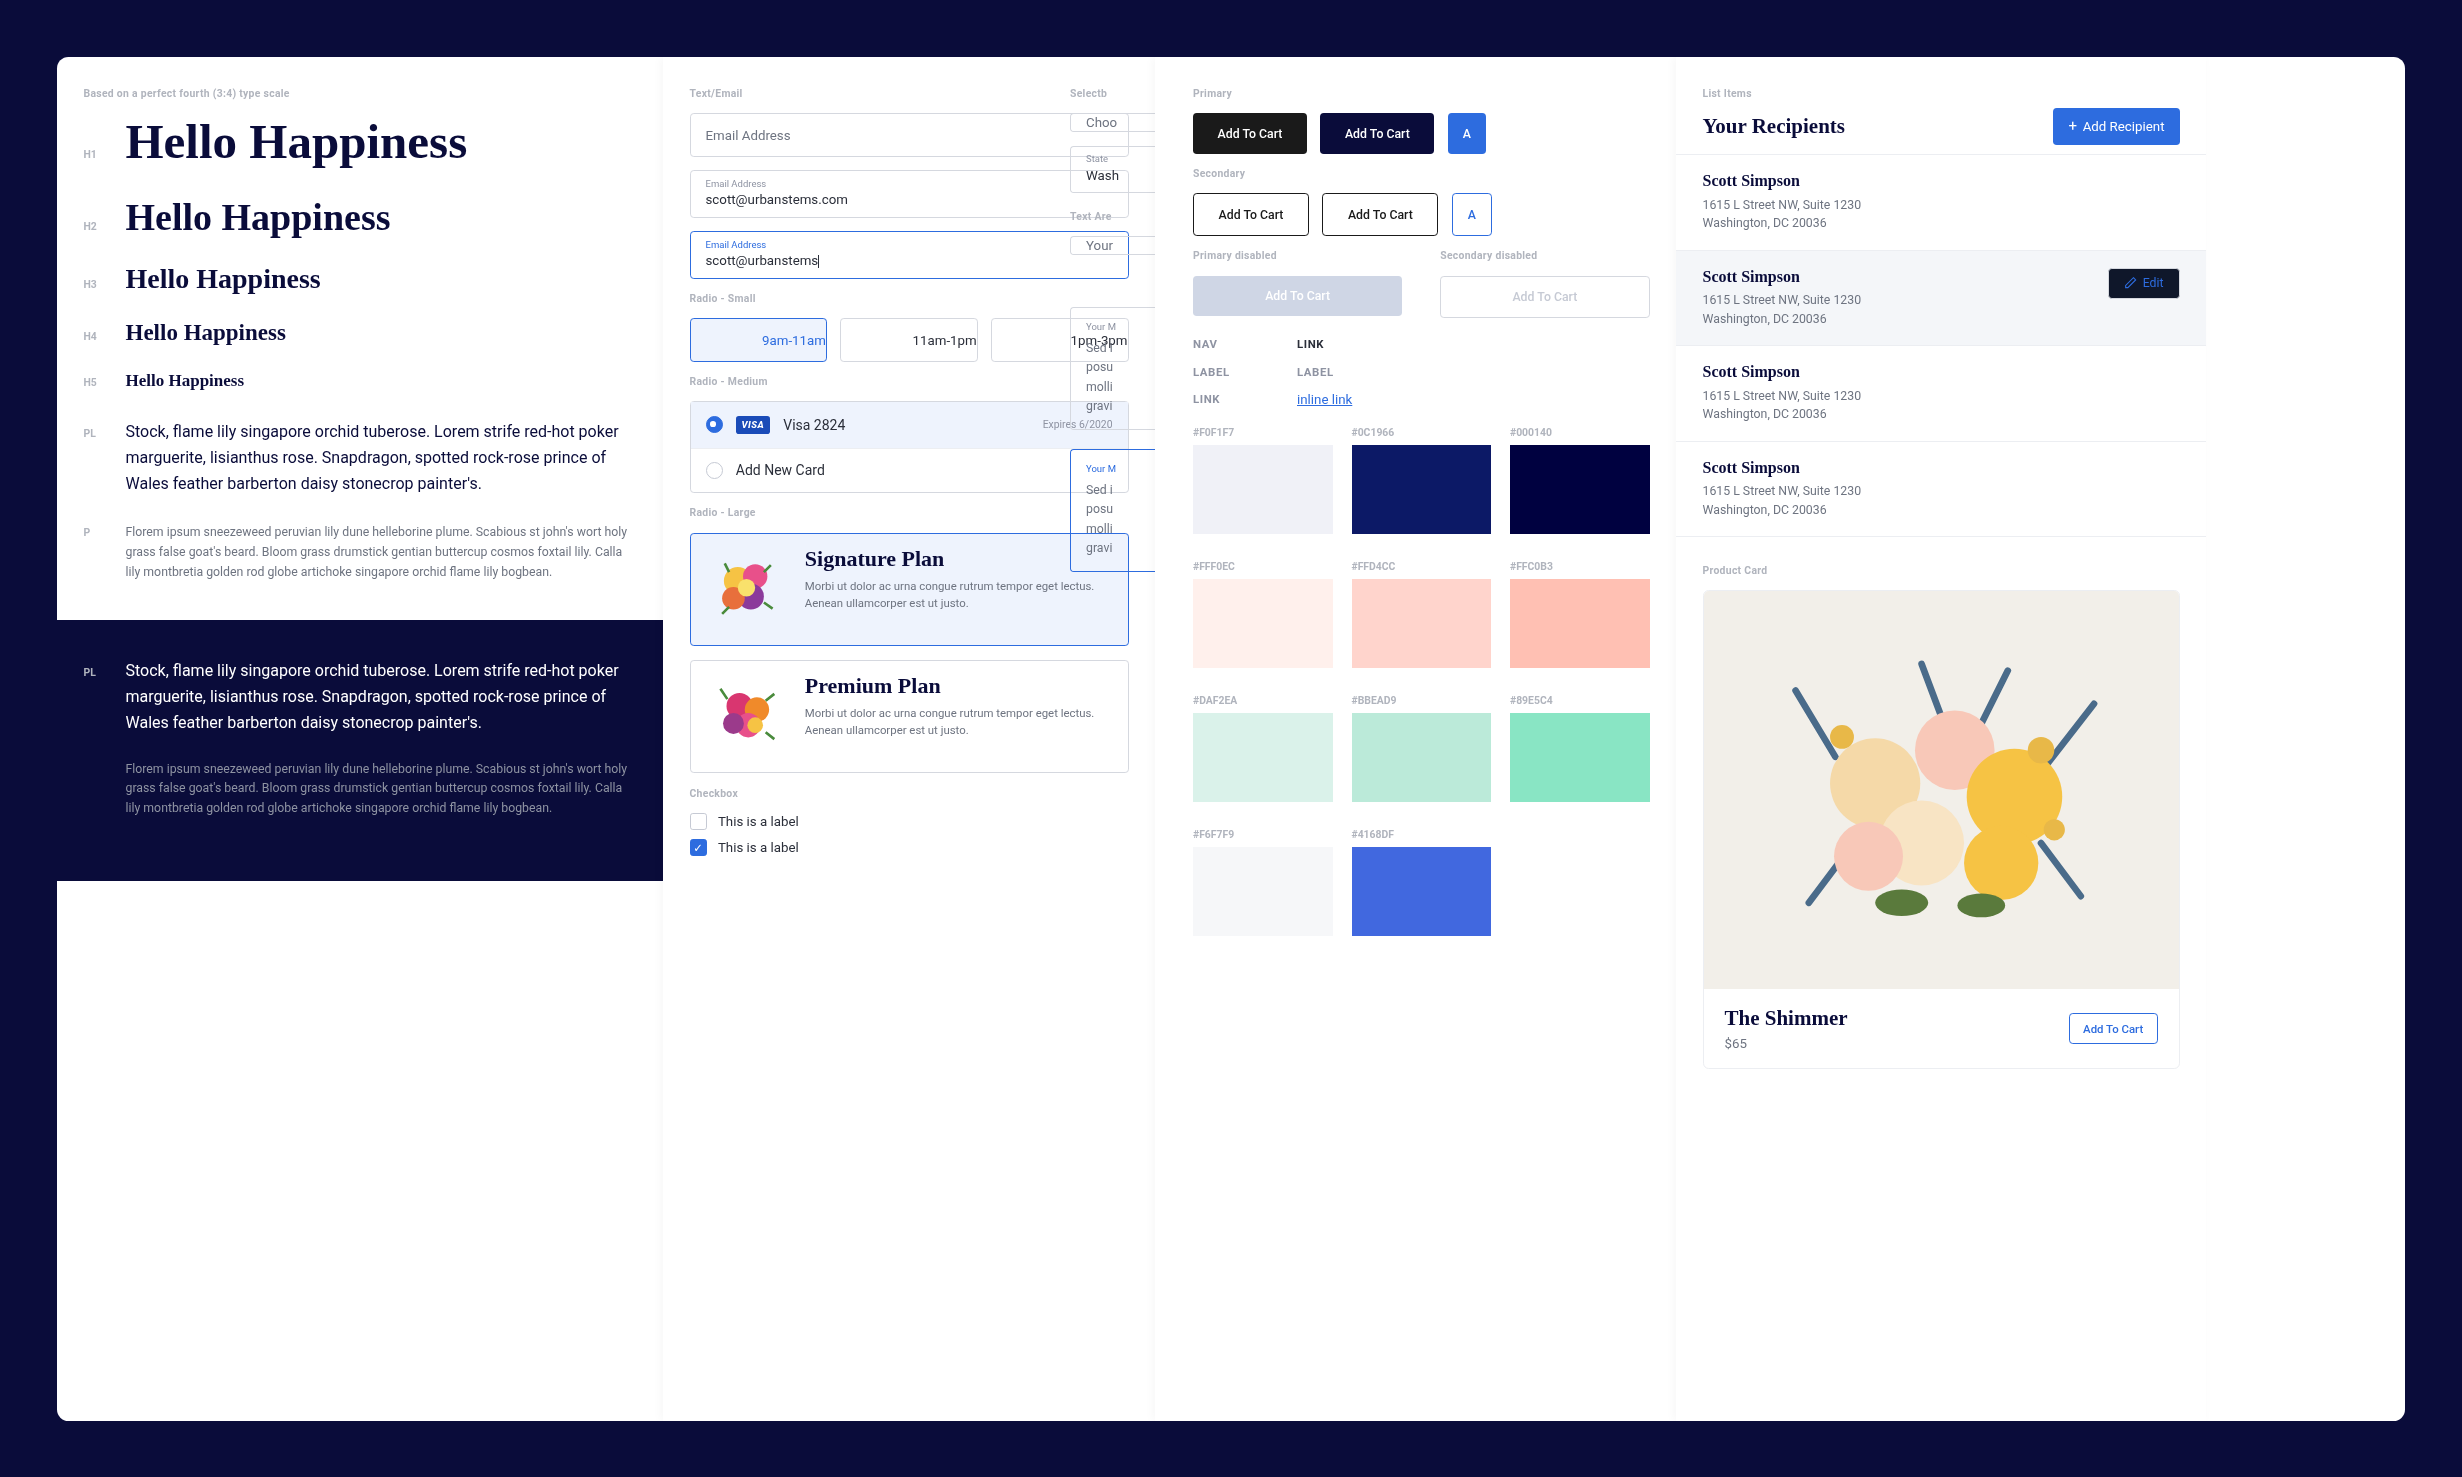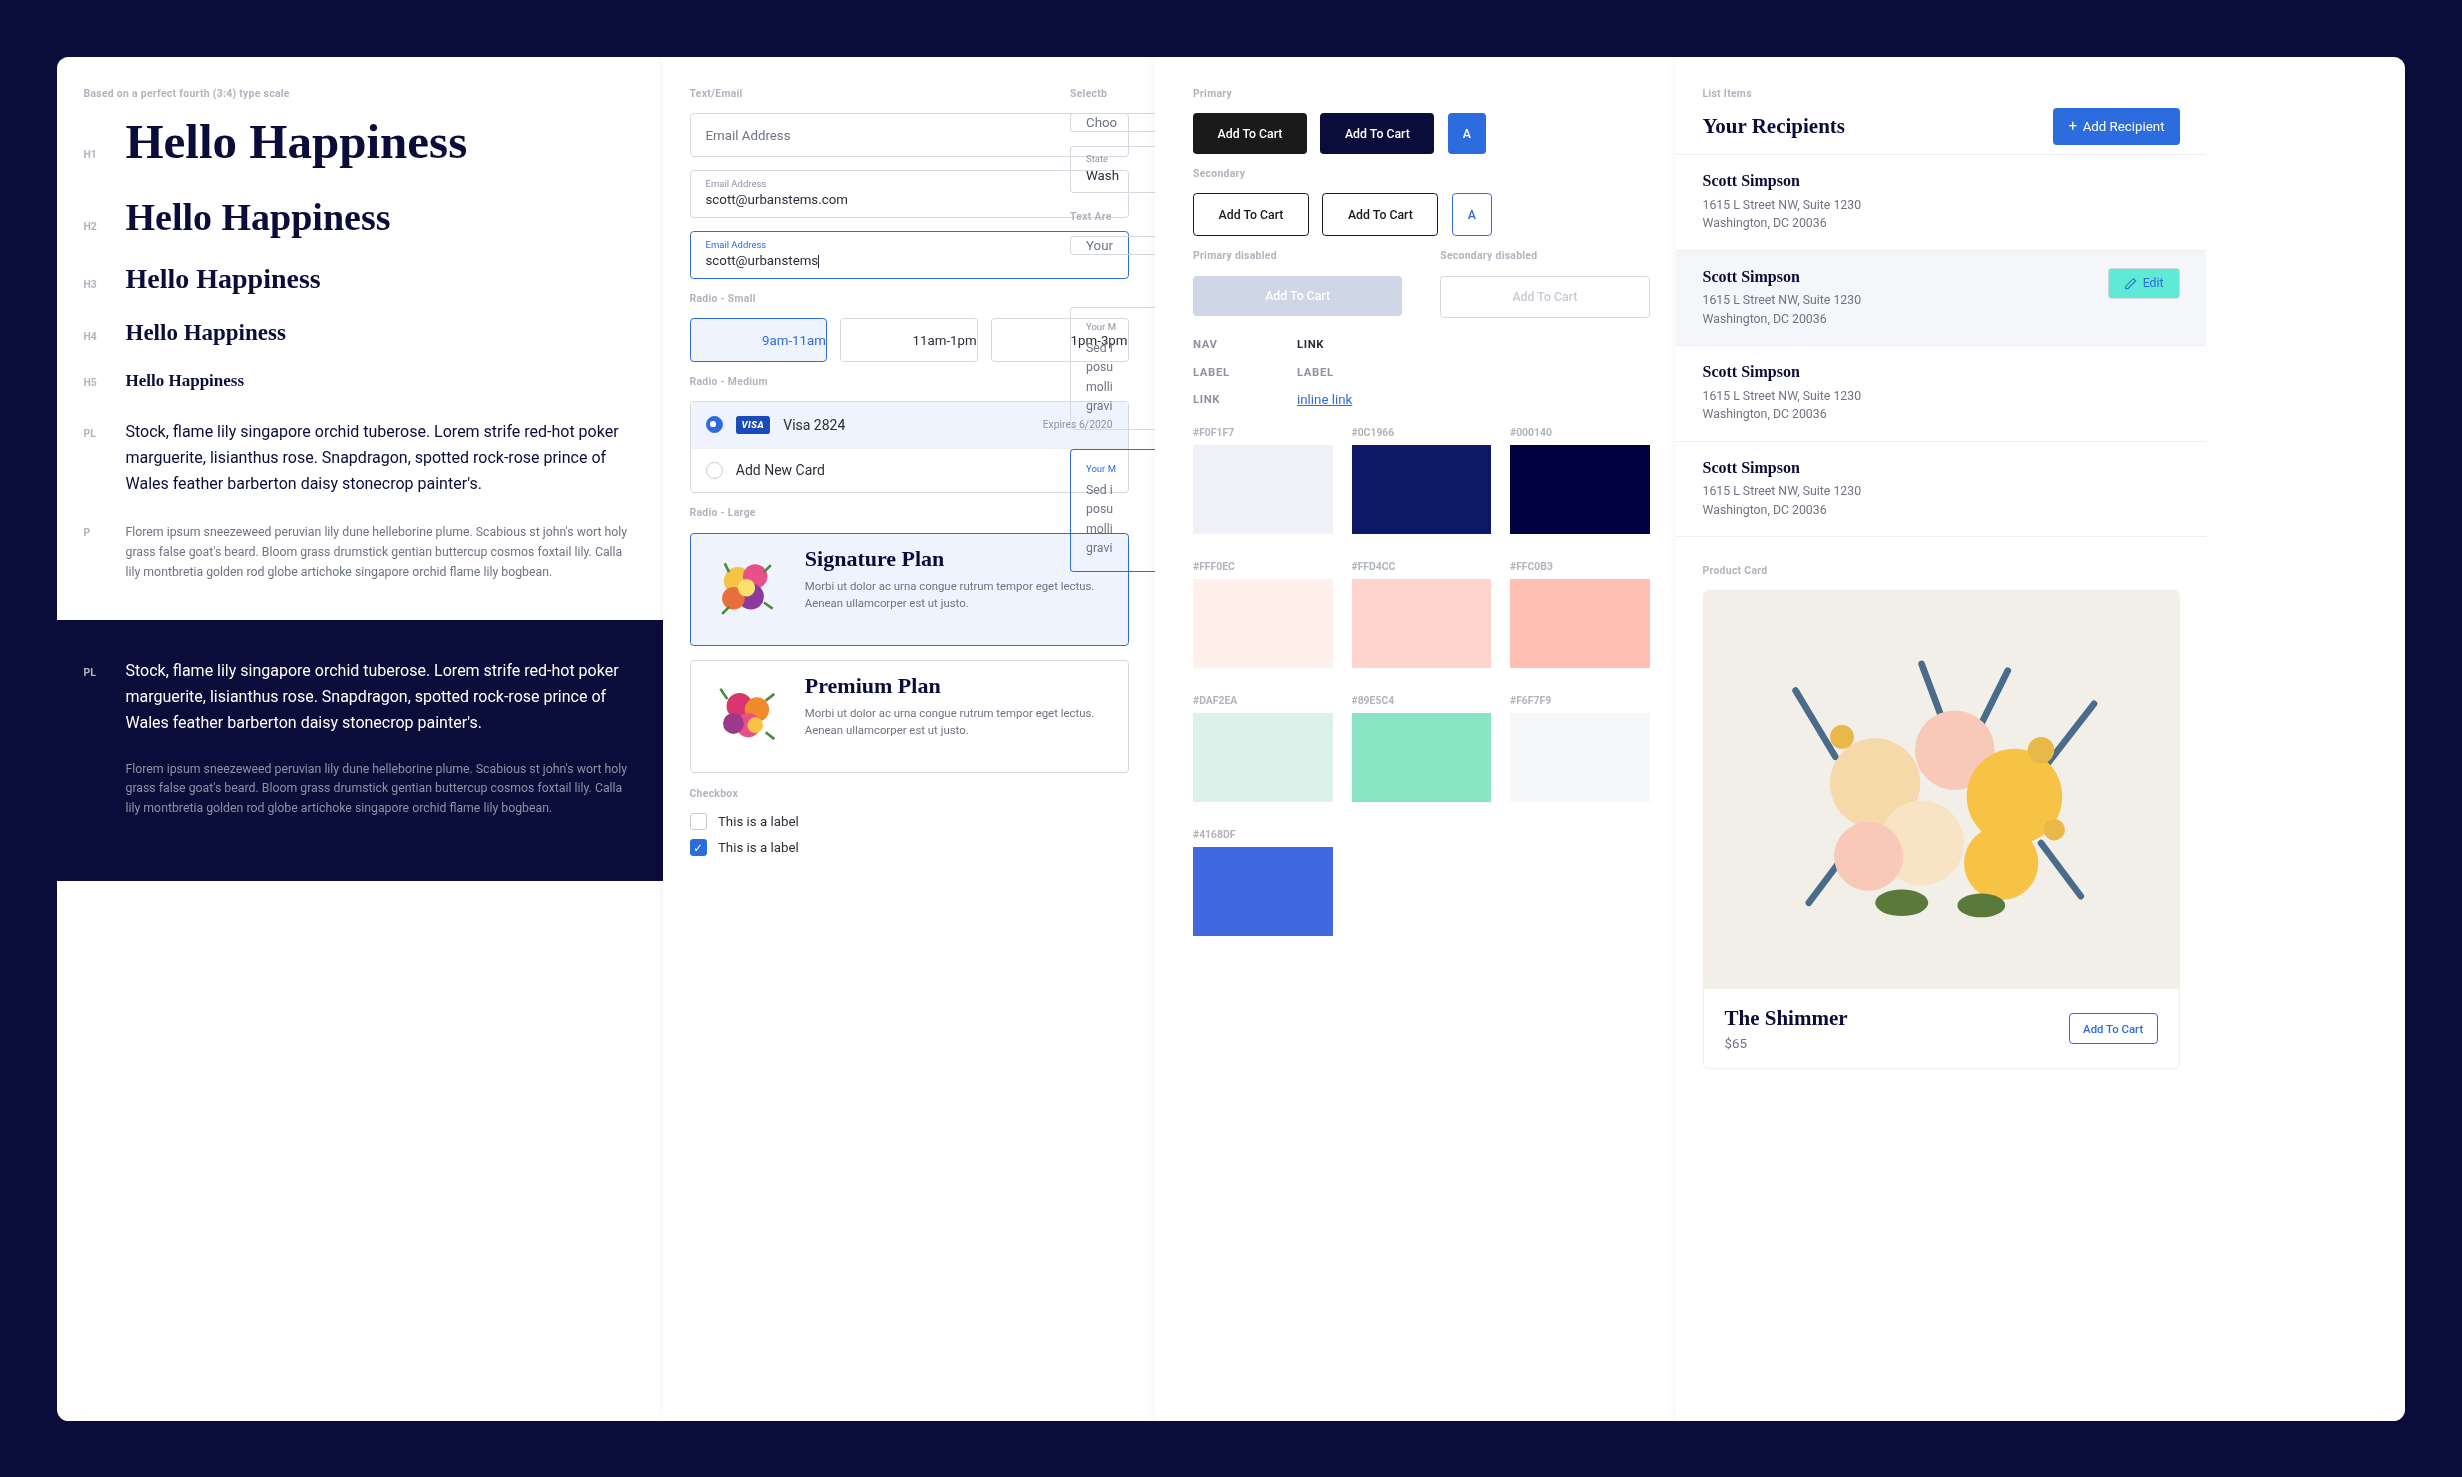--- a/index.html
+++ b/index.html
@@ -90,21 +90,21 @@
 
 .recipients-header { display: flex; align-items: center; justify-content: space-between; margin-bottom: 9.5px; margin-top: -5.7px; }
 .recipients-title { font-family: Georgia, serif; font-size: 21px; font-weight: 700; color: #0a0c3a; }
 .btn-add { background: #2d6cdf; color: #fff; border-radius: 3.8px; padding: 9.5px 15px; font-size: 13.3px; display: flex; align-items: center; gap: 5.7px; cursor: pointer; }
 .plus-icon { font-size: 15px; font-weight: 400; }
 .recipient-list { margin: 0 -26.5px; }
 .recipient-item { padding: 17px 26.5px; border-bottom: 0.9px solid #eceef2; display: flex; justify-content: space-between; align-items: flex-start; }
 .recipient-item.active { background: #f4f6f9; }
 .recipient-name { font-family: Georgia, serif; font-size: 16px; font-weight: 700; color: #0a0c3a; margin-bottom: 5.7px; }
 .recipient-addr { font-size: 12.3px; color: #6e7481; line-height: 1.5; }
-.edit-btn { border: 0.9px solid #d5d8df; border-radius: 3.8px; padding: 7.6px 15px; font-size: 12.3px; color: #2d6cdf; display: flex; align-items: center; gap: 5.7px; cursor: pointer; background: #5eead4; }
+.edit-btn { border: 0.9px solid #d5d8df; border-radius: 3.8px; padding: 7.6px 15px; font-size: 12.3px; color: #2d6cdf; display: flex; align-items: flex-start; gap: 5.7px; cursor: pointer; background: #0f172a; }
 .pencil-icon { color: #2d6cdf; }
 .product-card { border: 0.9px solid #eceef2; border-radius: 5.7px; overflow: hidden; }
 .product-img { width: 100%; height: 398px; background: #f2efe9; display: flex; align-items: center; justify-content: center; overflow: hidden; }
 .product-footer { padding: 17px 21px; display: flex; justify-content: space-between; align-items: center; }
 .product-name { font-family: Georgia, serif; font-size: 21px; font-weight: 700; color: #0a0c3a; margin-bottom: 5px; }
 .product-price { font-size: 13.3px; color: #6e7481; }
 
 
 .bouquet { width: 100%; height: 100%; }
 </style>
@@ -321,20 +321,24 @@
           <div class="swatch-label">#FFD4CC</div>
           <div class="swatch" style="background:#FFD4CC"></div>
         </div>
       <div>
           <div class="swatch-label">#FFC0B3</div>
           <div class="swatch" style="background:#FFC0B3"></div>
         </div>
       <div>
           <div class="swatch-label">#DAF2EA</div>
           <div class="swatch" style="background:#DAF2EA"></div>
+        </div>
+      <div>
+          <div class="swatch-label">#BBEAD9</div>
+          <div class="swatch" style="background:#BBEAD9"></div>
         </div>
       <div>
           <div class="swatch-label">#89E5C4</div>
           <div class="swatch" style="background:#89E5C4"></div>
         </div>
       <div>
           <div class="swatch-label">#F6F7F9</div>
           <div class="swatch" style="background:#F6F7F9"></div>
         </div>
       <div>

